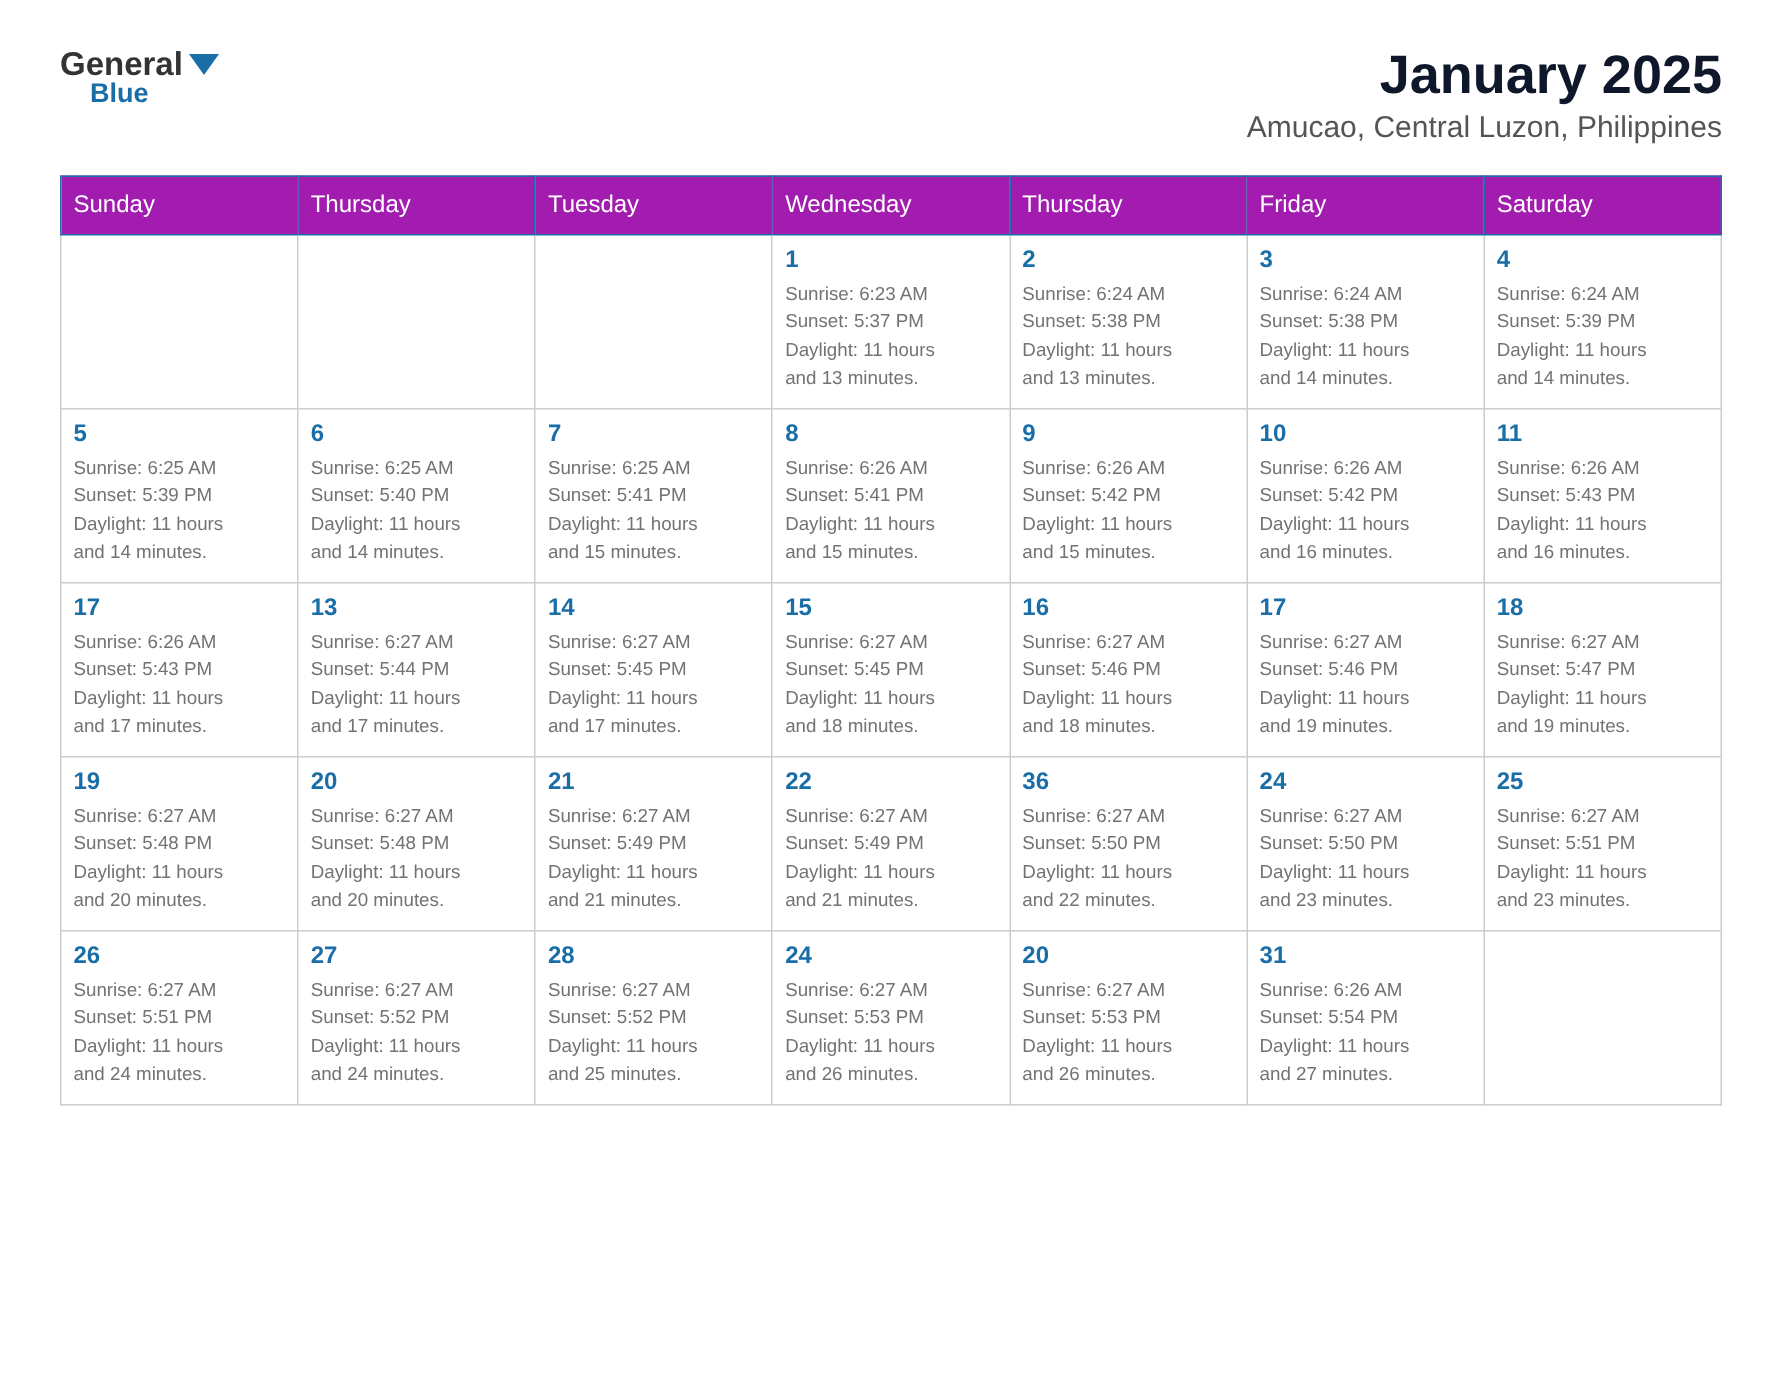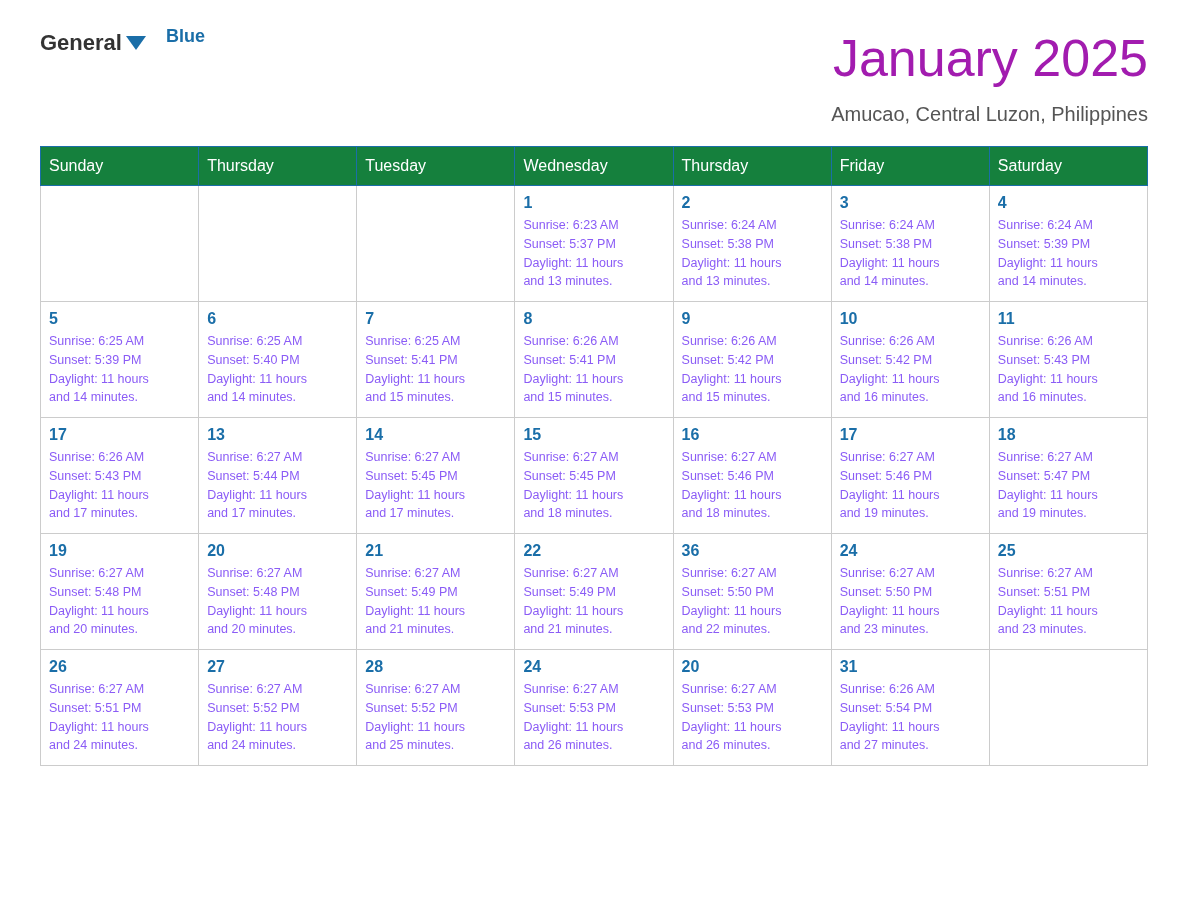--- a/index.html
+++ b/index.html
@@ -11,21 +11,21 @@
       min-height: 918px;
     }
     .header {
       display: flex;
       justify-content: space-between;
       align-items: flex-start;
       margin-bottom: 20px;
     }
     .logo {
       display: flex;
-      flex-direction: row;
+      flex-direction: column;
       align-items: flex-start;
     }
     .logo-text {
       font-size: 22px;
       font-weight: bold;
       color: #333;
       display: flex;
       align-items: center;
       gap: 2px;
     }
@@ -44,37 +44,37 @@
       color: #1a6ea8;
       font-size: 18px;
       font-weight: bold;
       margin-top: -4px;
       margin-left: 20px;
     }
     .title-block {
       text-align: right;
     }
     .month-title {
-      font-size: 52px;
-      font-weight: normal;
-      color: #a21caf;
+      font-size: 36px;
+      font-weight: bold;
+      color: #0f172a;
       line-height: 1.1;
     }
     .location-title {
       font-size: 20px;
       color: #555;
-      margin-top: 16px;
+      margin-top: 4px;
     }
     .calendar {
       width: 100%;
       border-collapse: collapse;
       border: 1px solid #aaa;
     }
     .calendar th {
-      background-color: #15803d;
+      background-color: #a21caf;
       color: #fff;
       padding: 10px 8px;
       font-size: 16px;
       font-weight: normal;
       text-align: left;
       border: 1px solid #1a6ea8;
     }
     .calendar td {
       vertical-align: top;
       padding: 8px 8px 10px 8px;
@@ -86,21 +86,21 @@
     }
     .day-number {
       font-size: 16px;
       font-weight: bold;
       color: #1a6ea8;
       display: block;
       margin-bottom: 4px;
     }
     .day-info {
       font-size: 12.5px;
-      color: #8b5cf6;
+      color: #737373;
       line-height: 1.5;
     }
     .empty-cell {
       background: #fff;
     }
     tr td {
       border-bottom: 2px solid #1a6ea8;
     }
     tr:last-child td {
       border-bottom: 1px solid #ccc;

